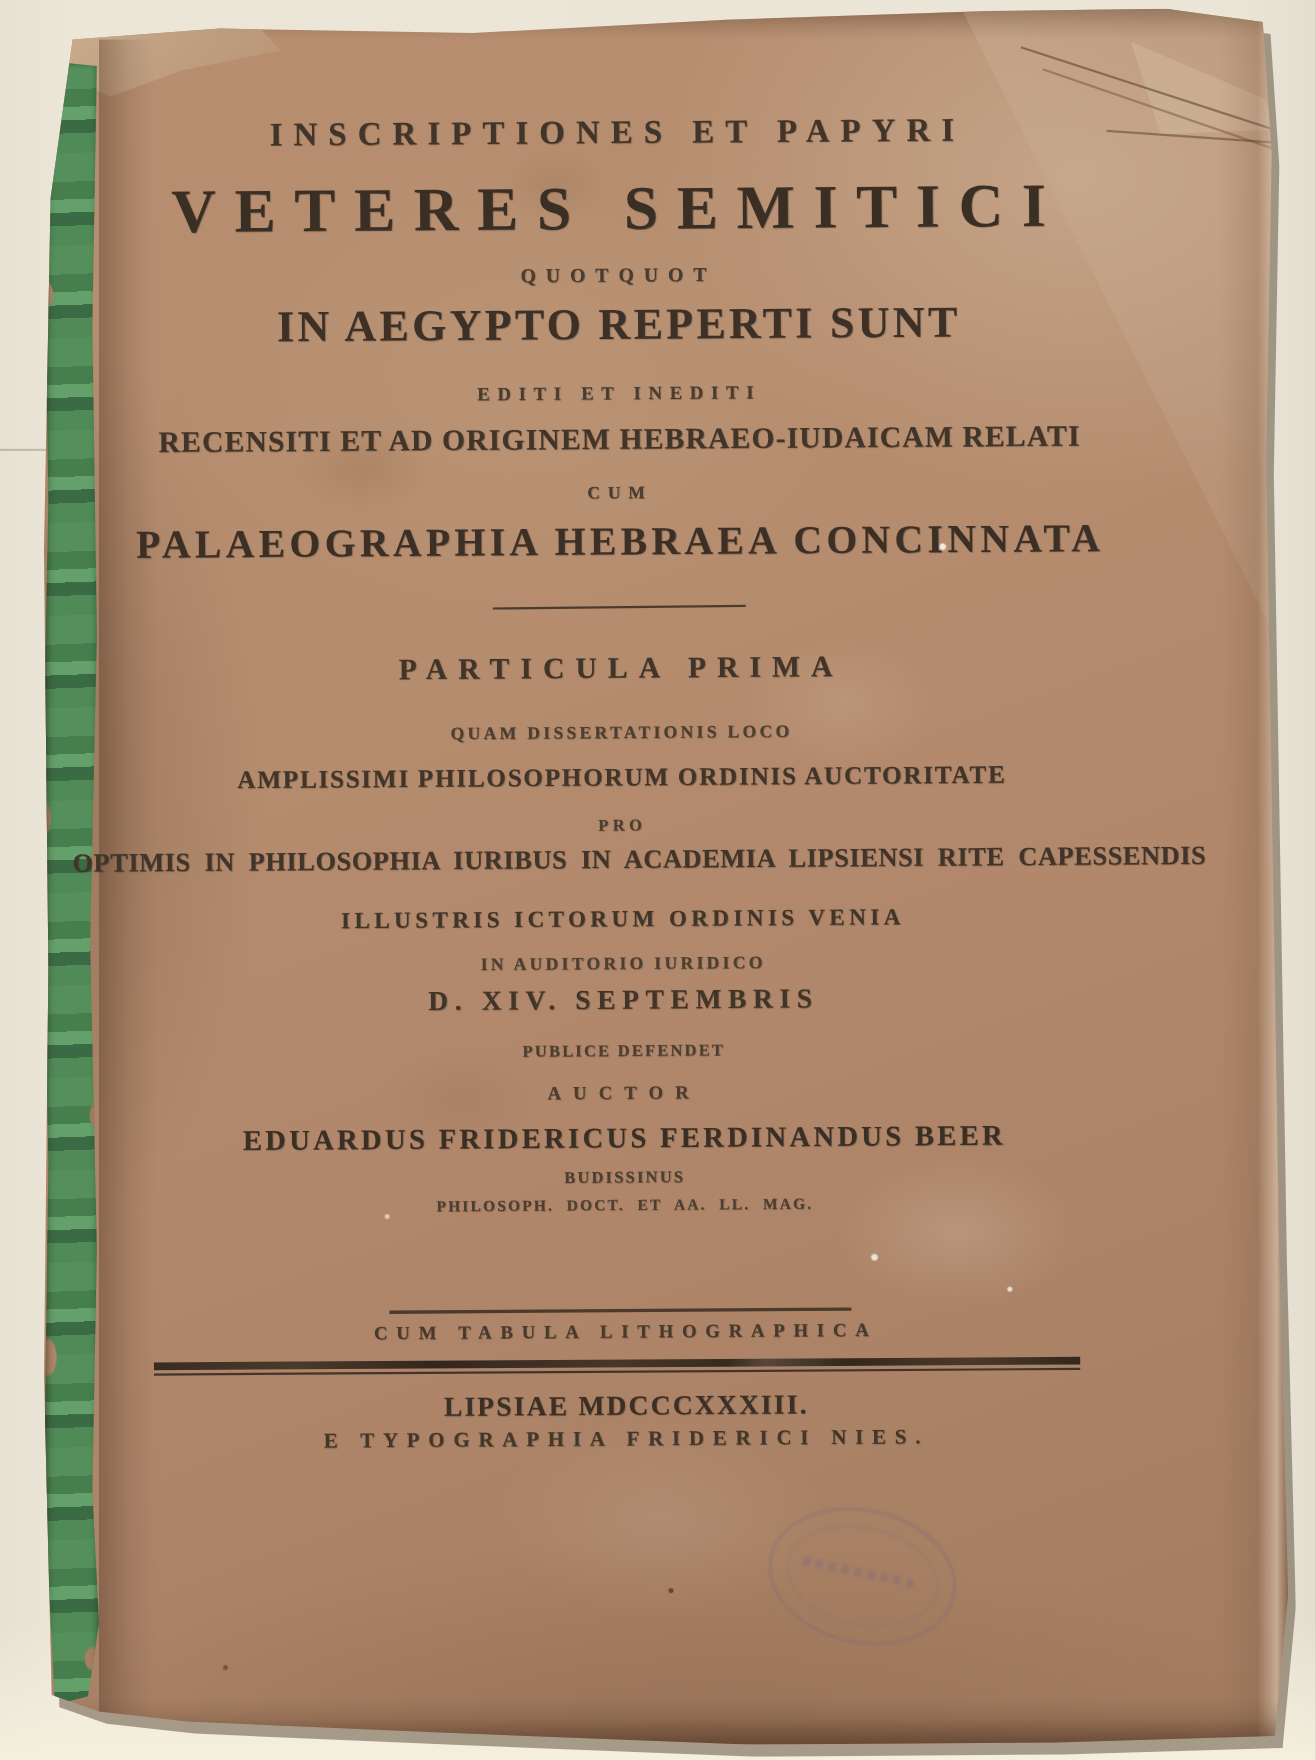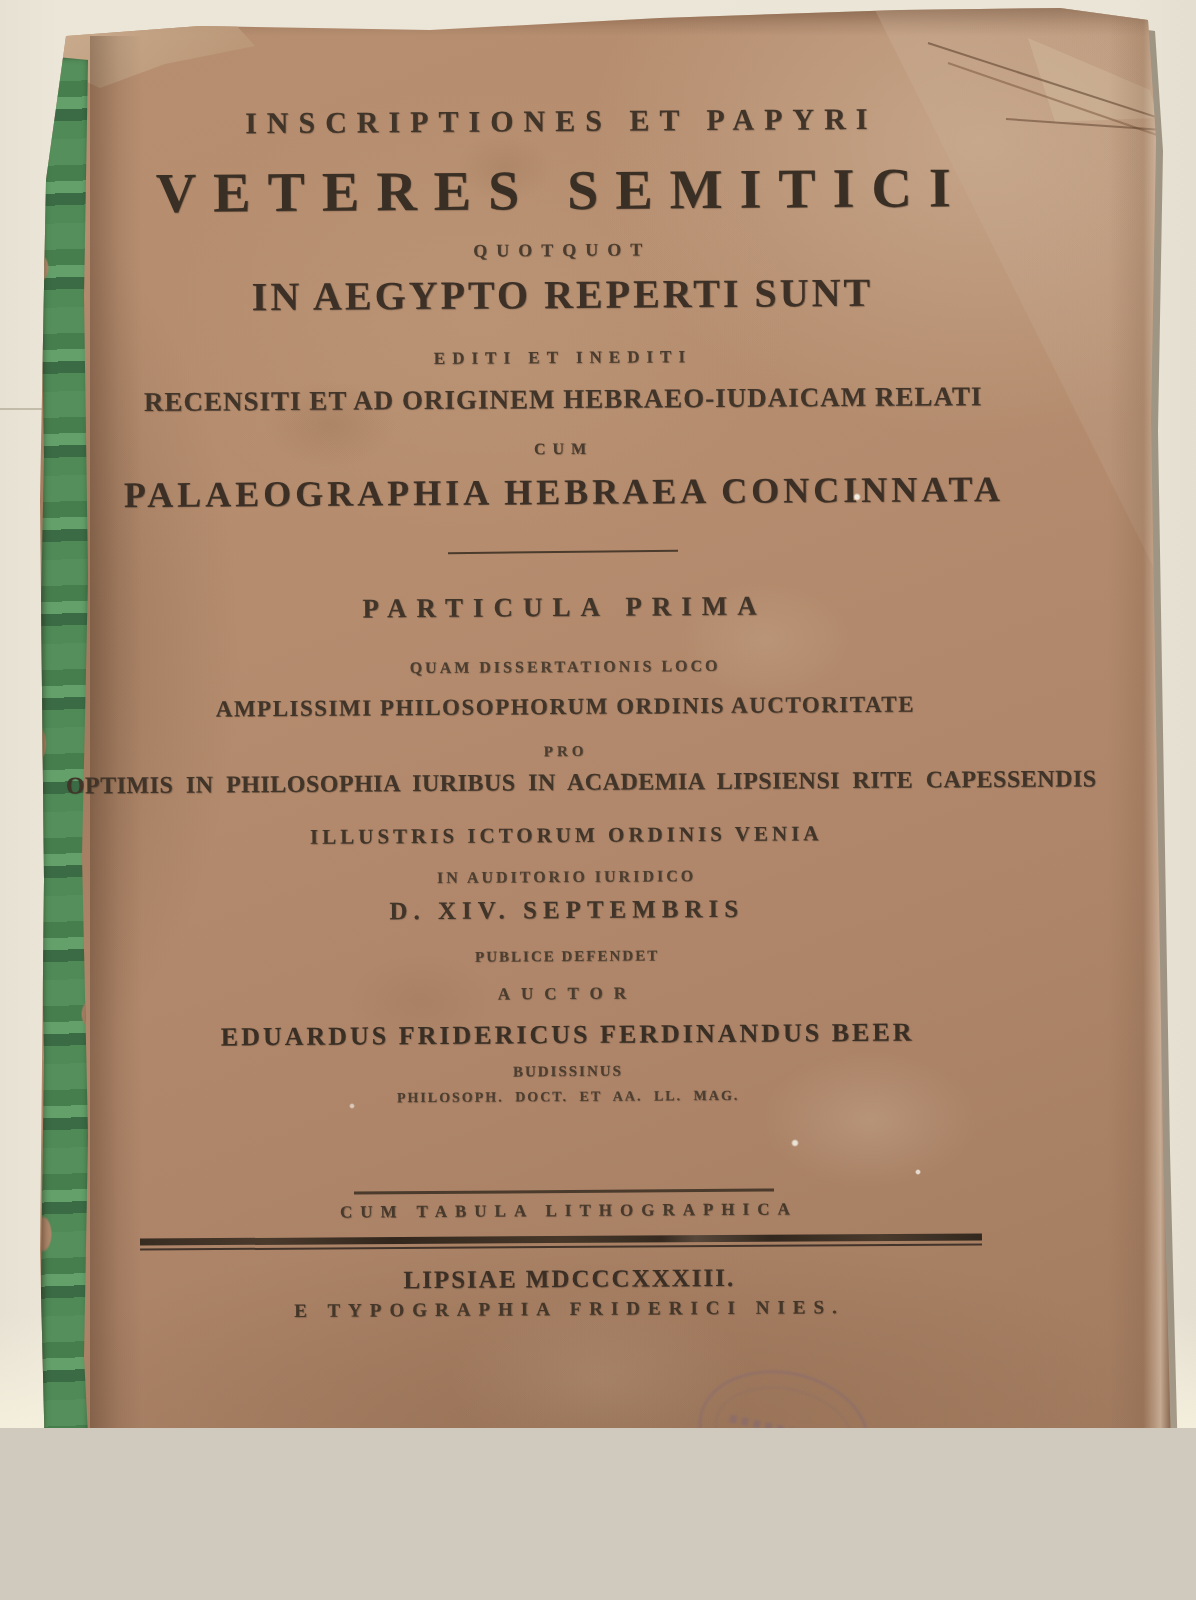--- a/index.html
+++ b/index.html
@@ -1,17 +1,17 @@
 <!DOCTYPE html>
 <html><head>
 <meta charset="utf-8">
 <style>
   html,body { margin:0; padding:0; background:#cfcabd; }
   .scene {
-    position:relative; width:1196px; height:1428px; overflow:hidden;
+    position:relative; width:1196px; height:1600px; overflow:hidden;
     font-family:"Liberation Serif","DejaVu Serif",serif;
     background:
       linear-gradient(180deg, rgba(255,255,255,0) 0%, rgba(255,255,255,0) 92%, rgba(246,240,222,0.9) 100%),
       linear-gradient(90deg, #e6e1d2 0%, #ebe6d8 5%, #eae5d7 94%, #e3decf 100%);
   }
   .wall-seam { position:absolute; left:0; top:408px; width:46px; height:2px;
     background:rgba(150,140,118,0.45); }
 
   .book-shadow { position:absolute; inset:0; transform:translate(7px,11px); filter:blur(6px);
     background:rgba(88,72,52,0.5);

